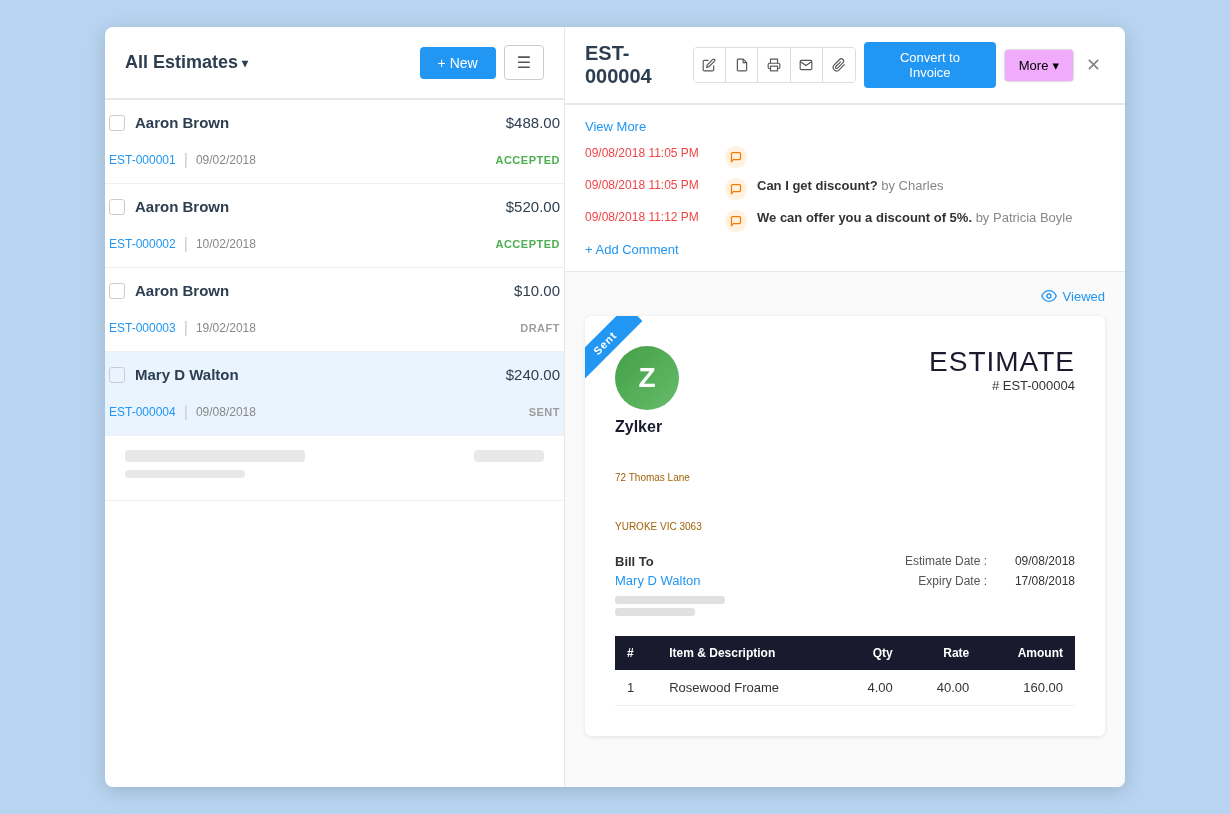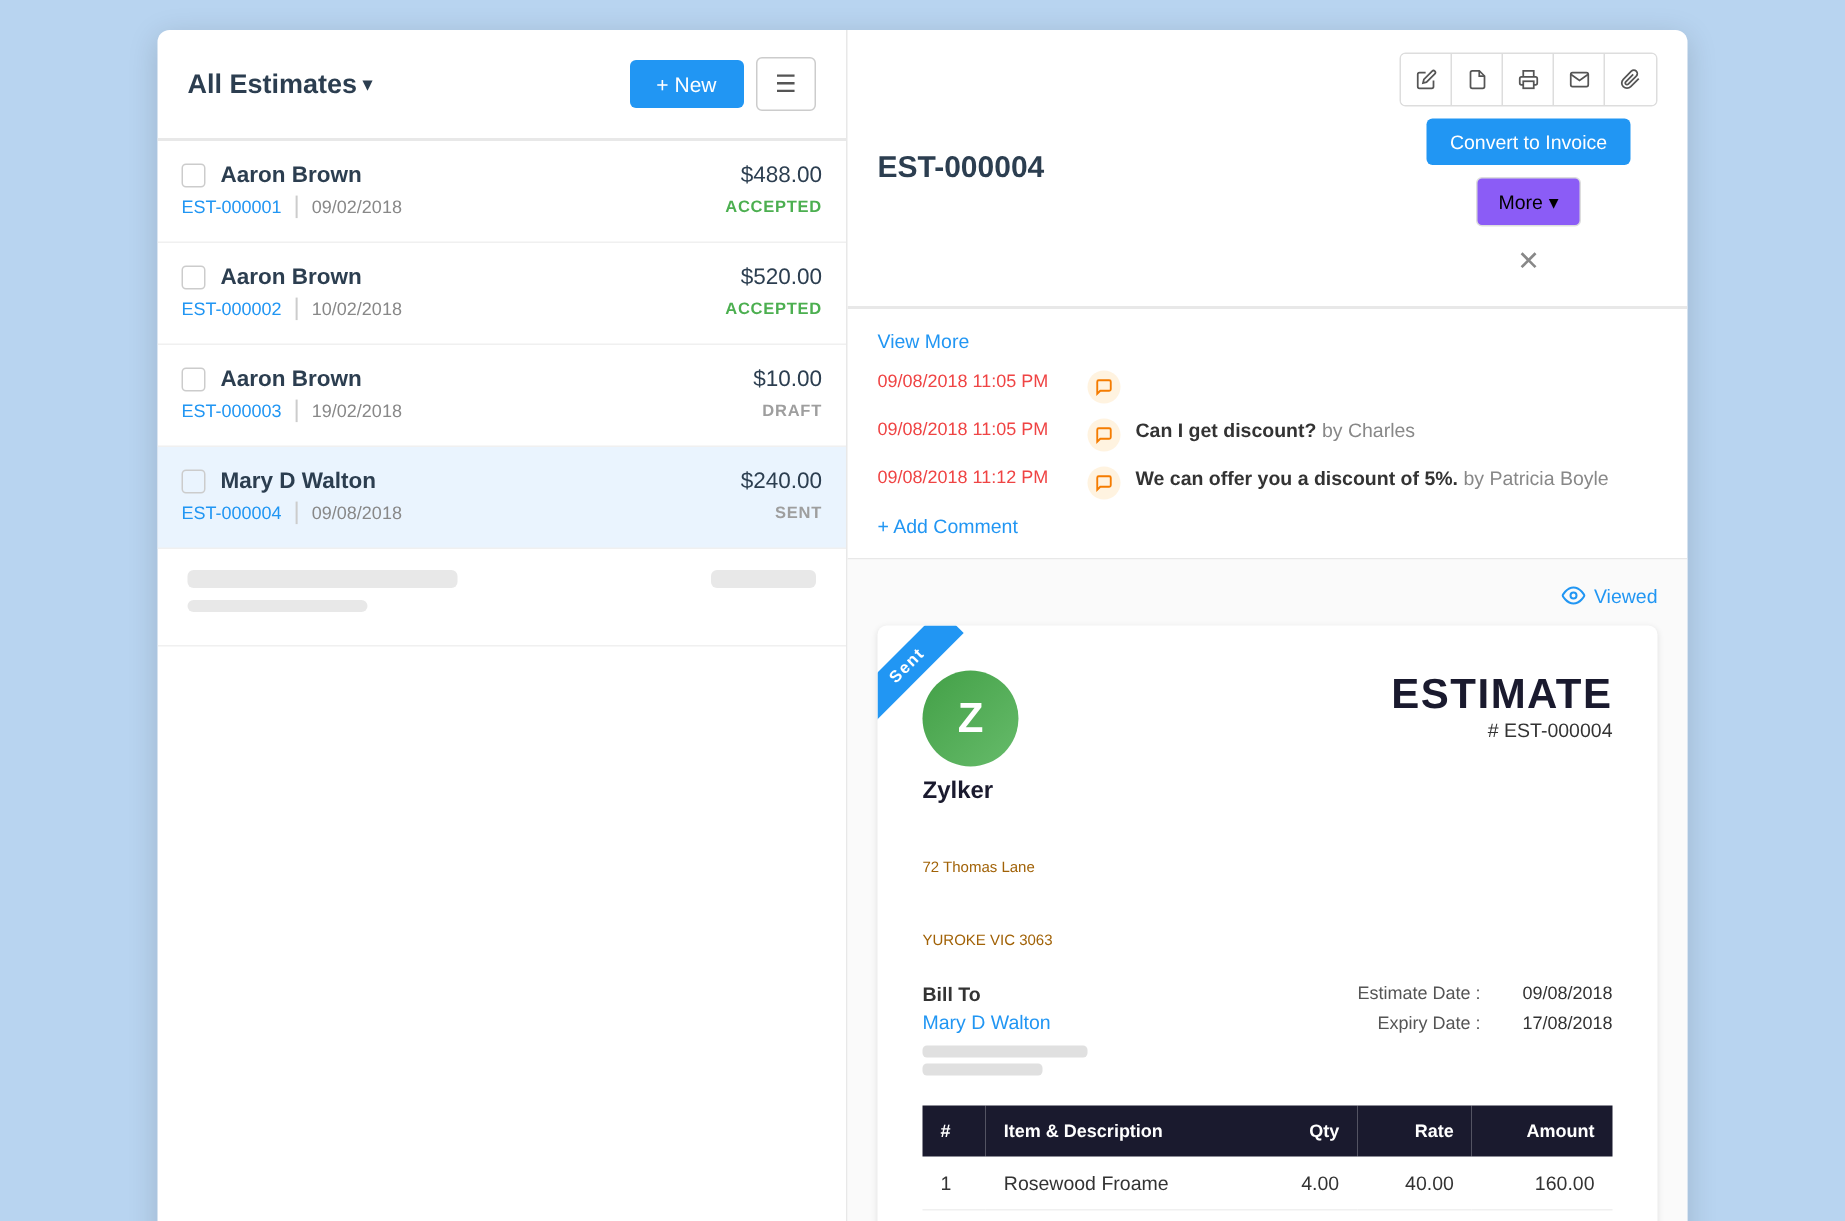--- a/index.html
+++ b/index.html
@@ -74,26 +74,26 @@
       cursor: pointer;
       color: #555;
       font-size: 16px;
     }
     
     .estimate-list {
       flex: 1;
       overflow-y: auto;
     }
     .estimate-item {
-      padding: 14px 16px;
+      padding: 14px 4px;
       border-bottom: 1px solid #f0f0f0;
       cursor: pointer;
       display: flex;
       flex-direction: column;
-      gap: 4px;
+      gap: 20px;
       background: white;
     }
     .estimate-item.selected { background: #eaf4fe; }
     .estimate-item-row1 {
       display: flex;
       justify-content: space-between;
       align-items: center;
     }
     .estimate-name {
       font-size: 15px;
@@ -172,21 +172,20 @@
     }
     .estimate-title {
       font-size: 20px;
       font-weight: 700;
       color: #2c3e50;
     }
     .right-toolbar {
       display: flex;
       align-items: center;
       gap: 8px;
-      flex-direction: column;
     }
     .toolbar-icon-btn {
       background: white;
       border: 1px solid #ddd;
       border-radius: 4px;
       width: 34px;
       height: 34px;
       display: flex;
       align-items: center;
       justify-content: center;
@@ -210,21 +209,21 @@
       background: #2196f3;
       color: white;
       border: none;
       border-radius: 4px;
       padding: 8px 16px;
       font-size: 13px;
       font-weight: 500;
       cursor: pointer;
     }
     .btn-more {
-      background: #8b5cf6;
+      background: #f0abfc;
       border: 1px solid #ddd;
       border-radius: 4px;
       padding: 8px 14px;
       font-size: 13px;
       font-weight: 500;
       cursor: pointer;
       display: flex;
       align-items: center;
       gap: 4px;
     }
@@ -352,21 +351,21 @@
       justify-content: center;
       color: white;
       font-size: 28px;
       font-weight: 700;
     }
     .estimate-heading {
       text-align: right;
     }
     .estimate-heading h1 {
       font-size: 28px;
-      font-weight: 700;
+      font-weight: 400;
       color: #1a1a2e;
       letter-spacing: 1px;
     }
     .estimate-heading .est-num {
       font-size: 13px;
       color: #333;
     }
     .company-info {
       margin-top: 8px;
     }

